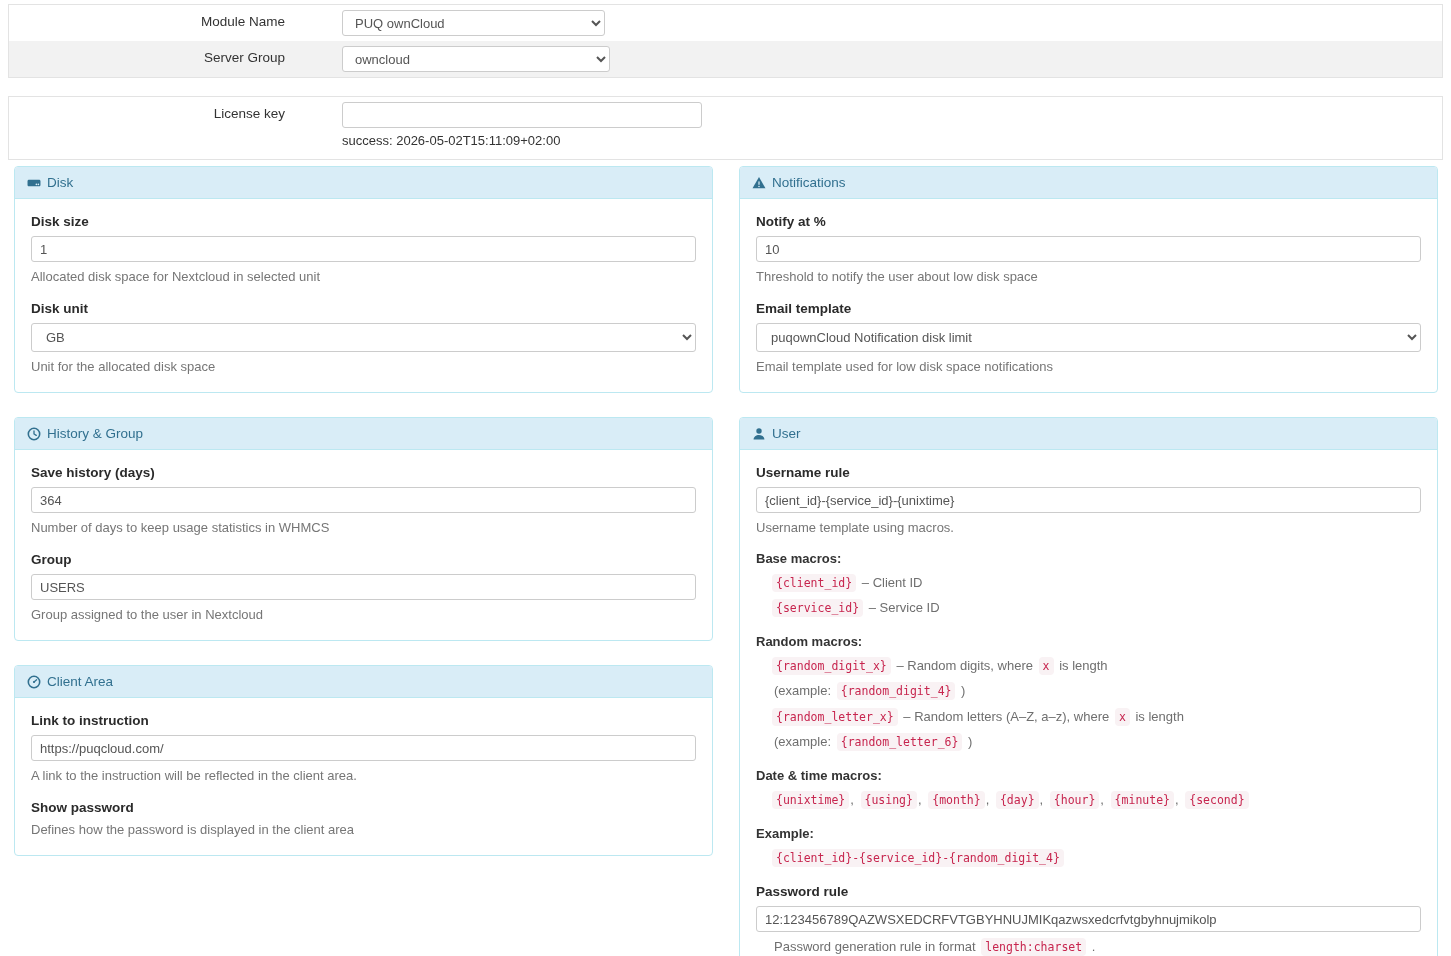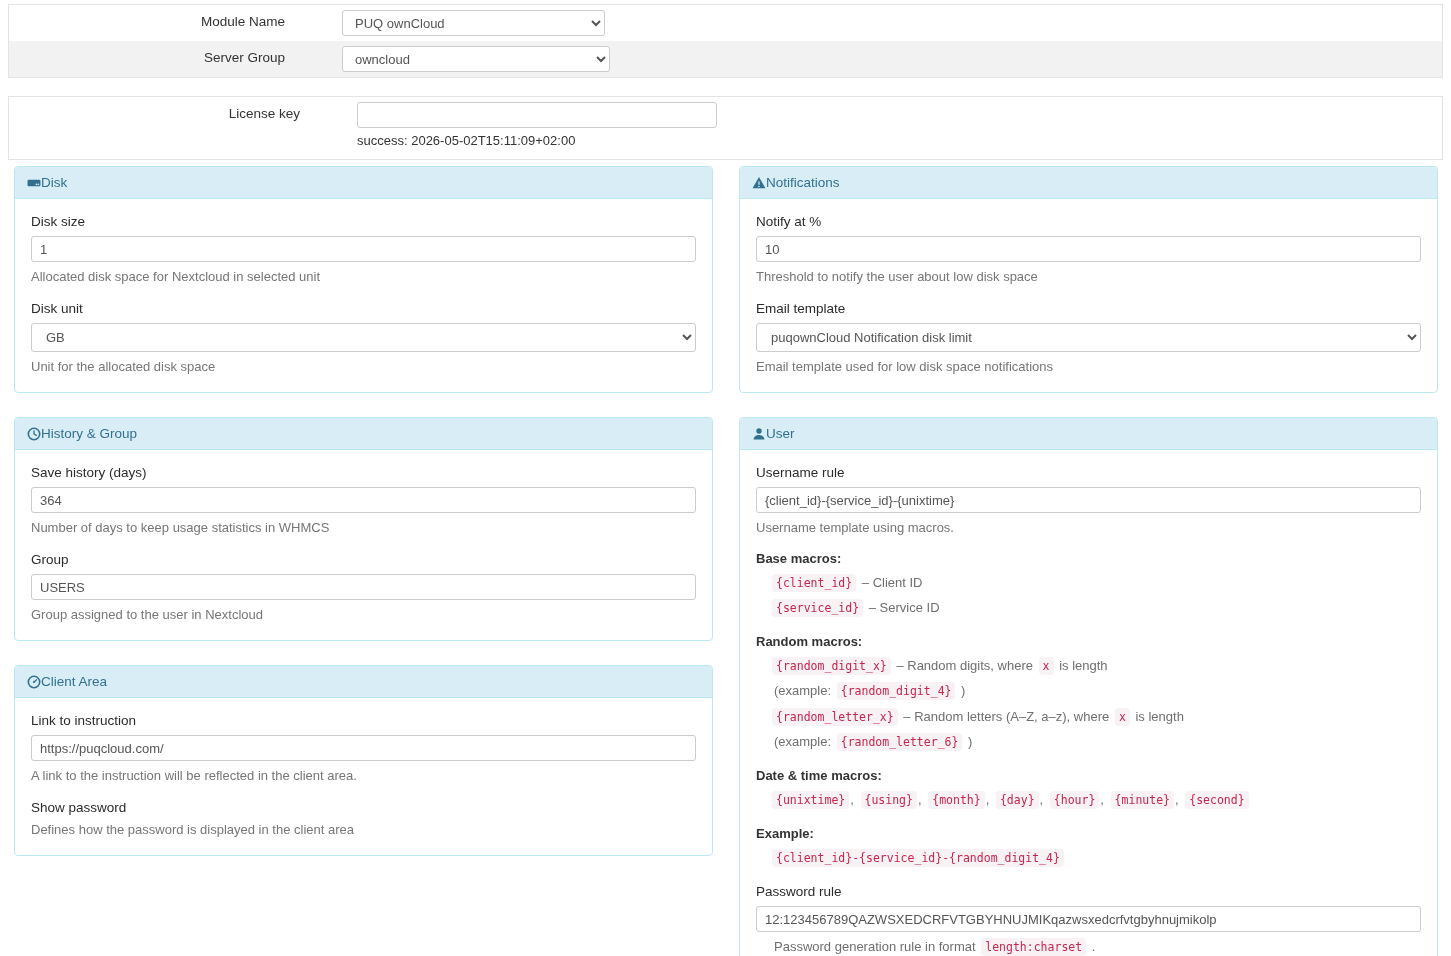--- a/index.html
+++ b/index.html
@@ -11,21 +11,21 @@
     width: 1451px;
     min-height: 956px;
     overflow: hidden;
   }
   .box {
     border: 1px solid #e3e3e3;
     background: #fff;
     margin: 0 8px;
   }
   .box.top { margin-top: 4px; }
-  .box.license { margin-top: 18px; padding-left: 15px; }
+  .box.license { margin-top: 18px; }
   .cfg-row { display: flex; align-items: flex-start; padding: 4px 0; min-height: 33px; gap: 48px; }
   .cfg-row.alt { background: #f2f2f2; }
   .label-cell {
     width: 285px;
     text-align: right;
     padding: 5px 9px 0 0;
     color: #333;
     flex: none;
   }
   .field-cell { padding: 1px 0; }
@@ -59,28 +59,28 @@
     background: #fff;
   }
   .panel-heading {
     background: #d9edf7;
     border-bottom: 1px solid #bce8f1;
     color: #31708f;
     padding: 8px 12px;
     border-radius: 3px 3px 0 0;
     display: flex;
     align-items: center;
-    gap: 0;
+    gap: 6px;
     font-size: 13.5px;
   }
   .p-icon { display: inline-flex; width: 14px; height: 14px; }
   .p-icon svg { width: 14px; height: 14px; }
   .panel-body { padding: 15px 16px 16px; }
 
-  .f-label { display: block; font-weight: normal; color: #2b2b2b; margin-bottom: 7px; }
+  .f-label { display: block; font-weight: bold; color: #2b2b2b; margin-bottom: 7px; }
   .f-input, .f-select { width: 100%; height: 29px; padding: 4px 10px; }
   .help { color: #767676; font-size: 13px; margin: 7px 0 17px; }
   .field:last-child .help { margin-bottom: 2px; }
 
   .code {
     font-family: "DejaVu Sans Mono", monospace;
     font-size: 11.5px;
     color: #c7254e;
     background: #f9f2f4;
     padding: 2px 4px;

